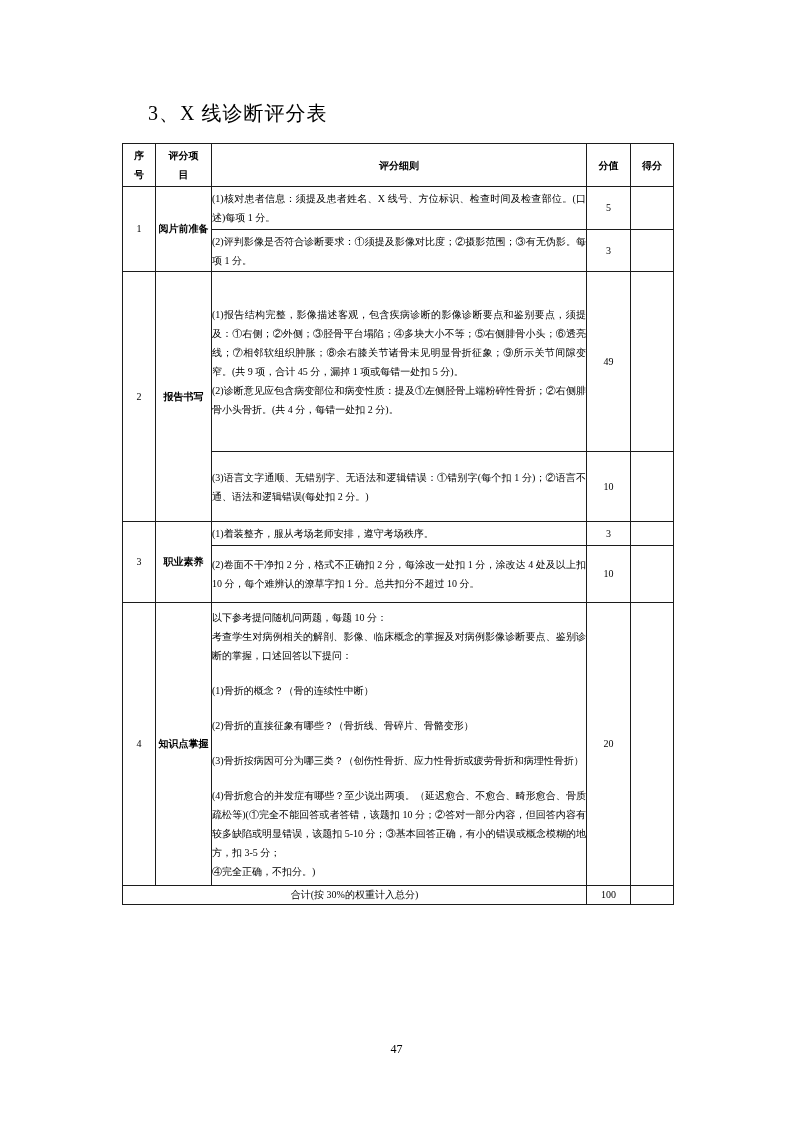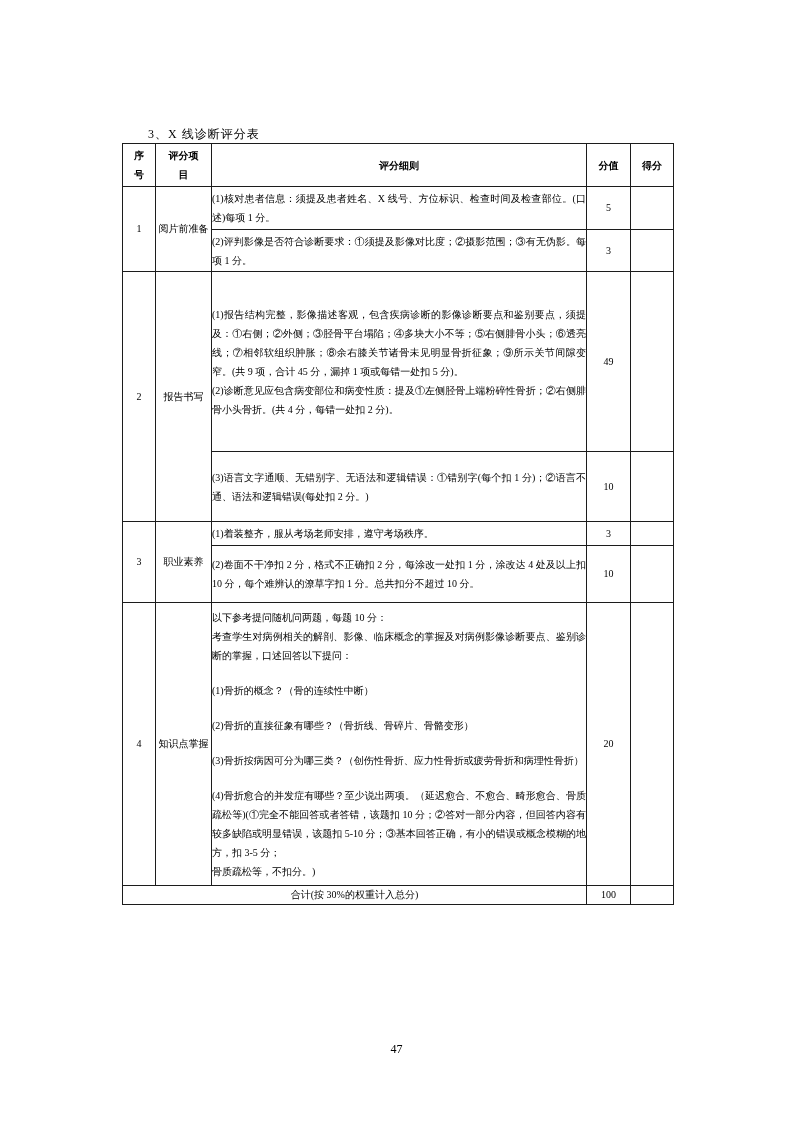--- a/index.html
+++ b/index.html
@@ -13,24 +13,23 @@
     height: 1122px;
     background: #ffffff;
     font-family: "Liberation Serif", "DejaVu Serif", serif;
     color: #000000;
     overflow: hidden;
   }
   .doc-title {
     position: absolute;
     left: 148px;
     top: 100px;
-    font-size: 12px;
+    font-size: 20px;
     letter-spacing: 1px;
     white-space: nowrap;
-    margin-top: 26px;
   }
   table.score-table {
     position: absolute;
     left: 122px;
     top: 143px;
     width: 551px;
     border-collapse: collapse;
     table-layout: fixed;
     font-size: 10px;
   }
@@ -47,21 +46,21 @@
   }
   .score-table td.hdr.hdr-narrow { padding: 2px 8px; }
   .score-table td.hdr.hdr-item { padding: 2px 10px; }
   .seq {
     text-align: center;
     padding: 0 8px;
     line-height: 18px;
   }
   .item {
     text-align: center;
-    font-weight: normal;
+    font-weight: bold;
     padding: 0 10px;
     line-height: 22px;
   }
   .detail {
     text-align: justify;
     line-height: 19px;
     padding: 2px 7px;
   }
   .detail p { margin: 0; }
   .detail p.qgap { margin-top: 16px; }
@@ -171,21 +170,21 @@
     <tr class="rh-4">
       <td class="seq">4</td>
       <td class="item">知识点掌握</td>
       <td class="detail">
         <p>以下参考提问随机问两题，每题 10 分：</p>
         <p>考查学生对病例相关的解剖、影像、临床概念的掌握及对病例影像诊断要点、鉴别诊断的掌握，口述回答以下提问：</p>
         <p class="qgap">(1)骨折的概念？（骨的连续性中断）</p>
         <p class="qgap">(2)骨折的直接征象有哪些？（骨折线、骨碎片、骨骼变形）</p>
         <p class="qgap">(3)骨折按病因可分为哪三类？（创伤性骨折、应力性骨折或疲劳骨折和病理性骨折）</p>
         <p class="qgap">(4)骨折愈合的并发症有哪些？至少说出两项。（延迟愈合、不愈合、畸形愈合、骨质疏松等)(①完全不能回答或者答错，该题扣 10 分；②答对一部分内容，但回答内容有较多缺陷或明显错误，该题扣 5-10 分；③基本回答正确，有小的错误或概念模糊的地方，扣 3-5 分；</p>
-        <p>骨质疏松等，不扣分。)</p>
+        <p>④完全正确，不扣分。)</p>
       </td>
       <td class="pts">20</td>
       <td class="pts"></td>
     </tr>
 
     <tr class="rh-total">
       <td class="total-label" colspan="3">合计(按 30%的权重计入总分)</td>
       <td class="pts">100</td>
       <td class="pts"></td>
     </tr>

